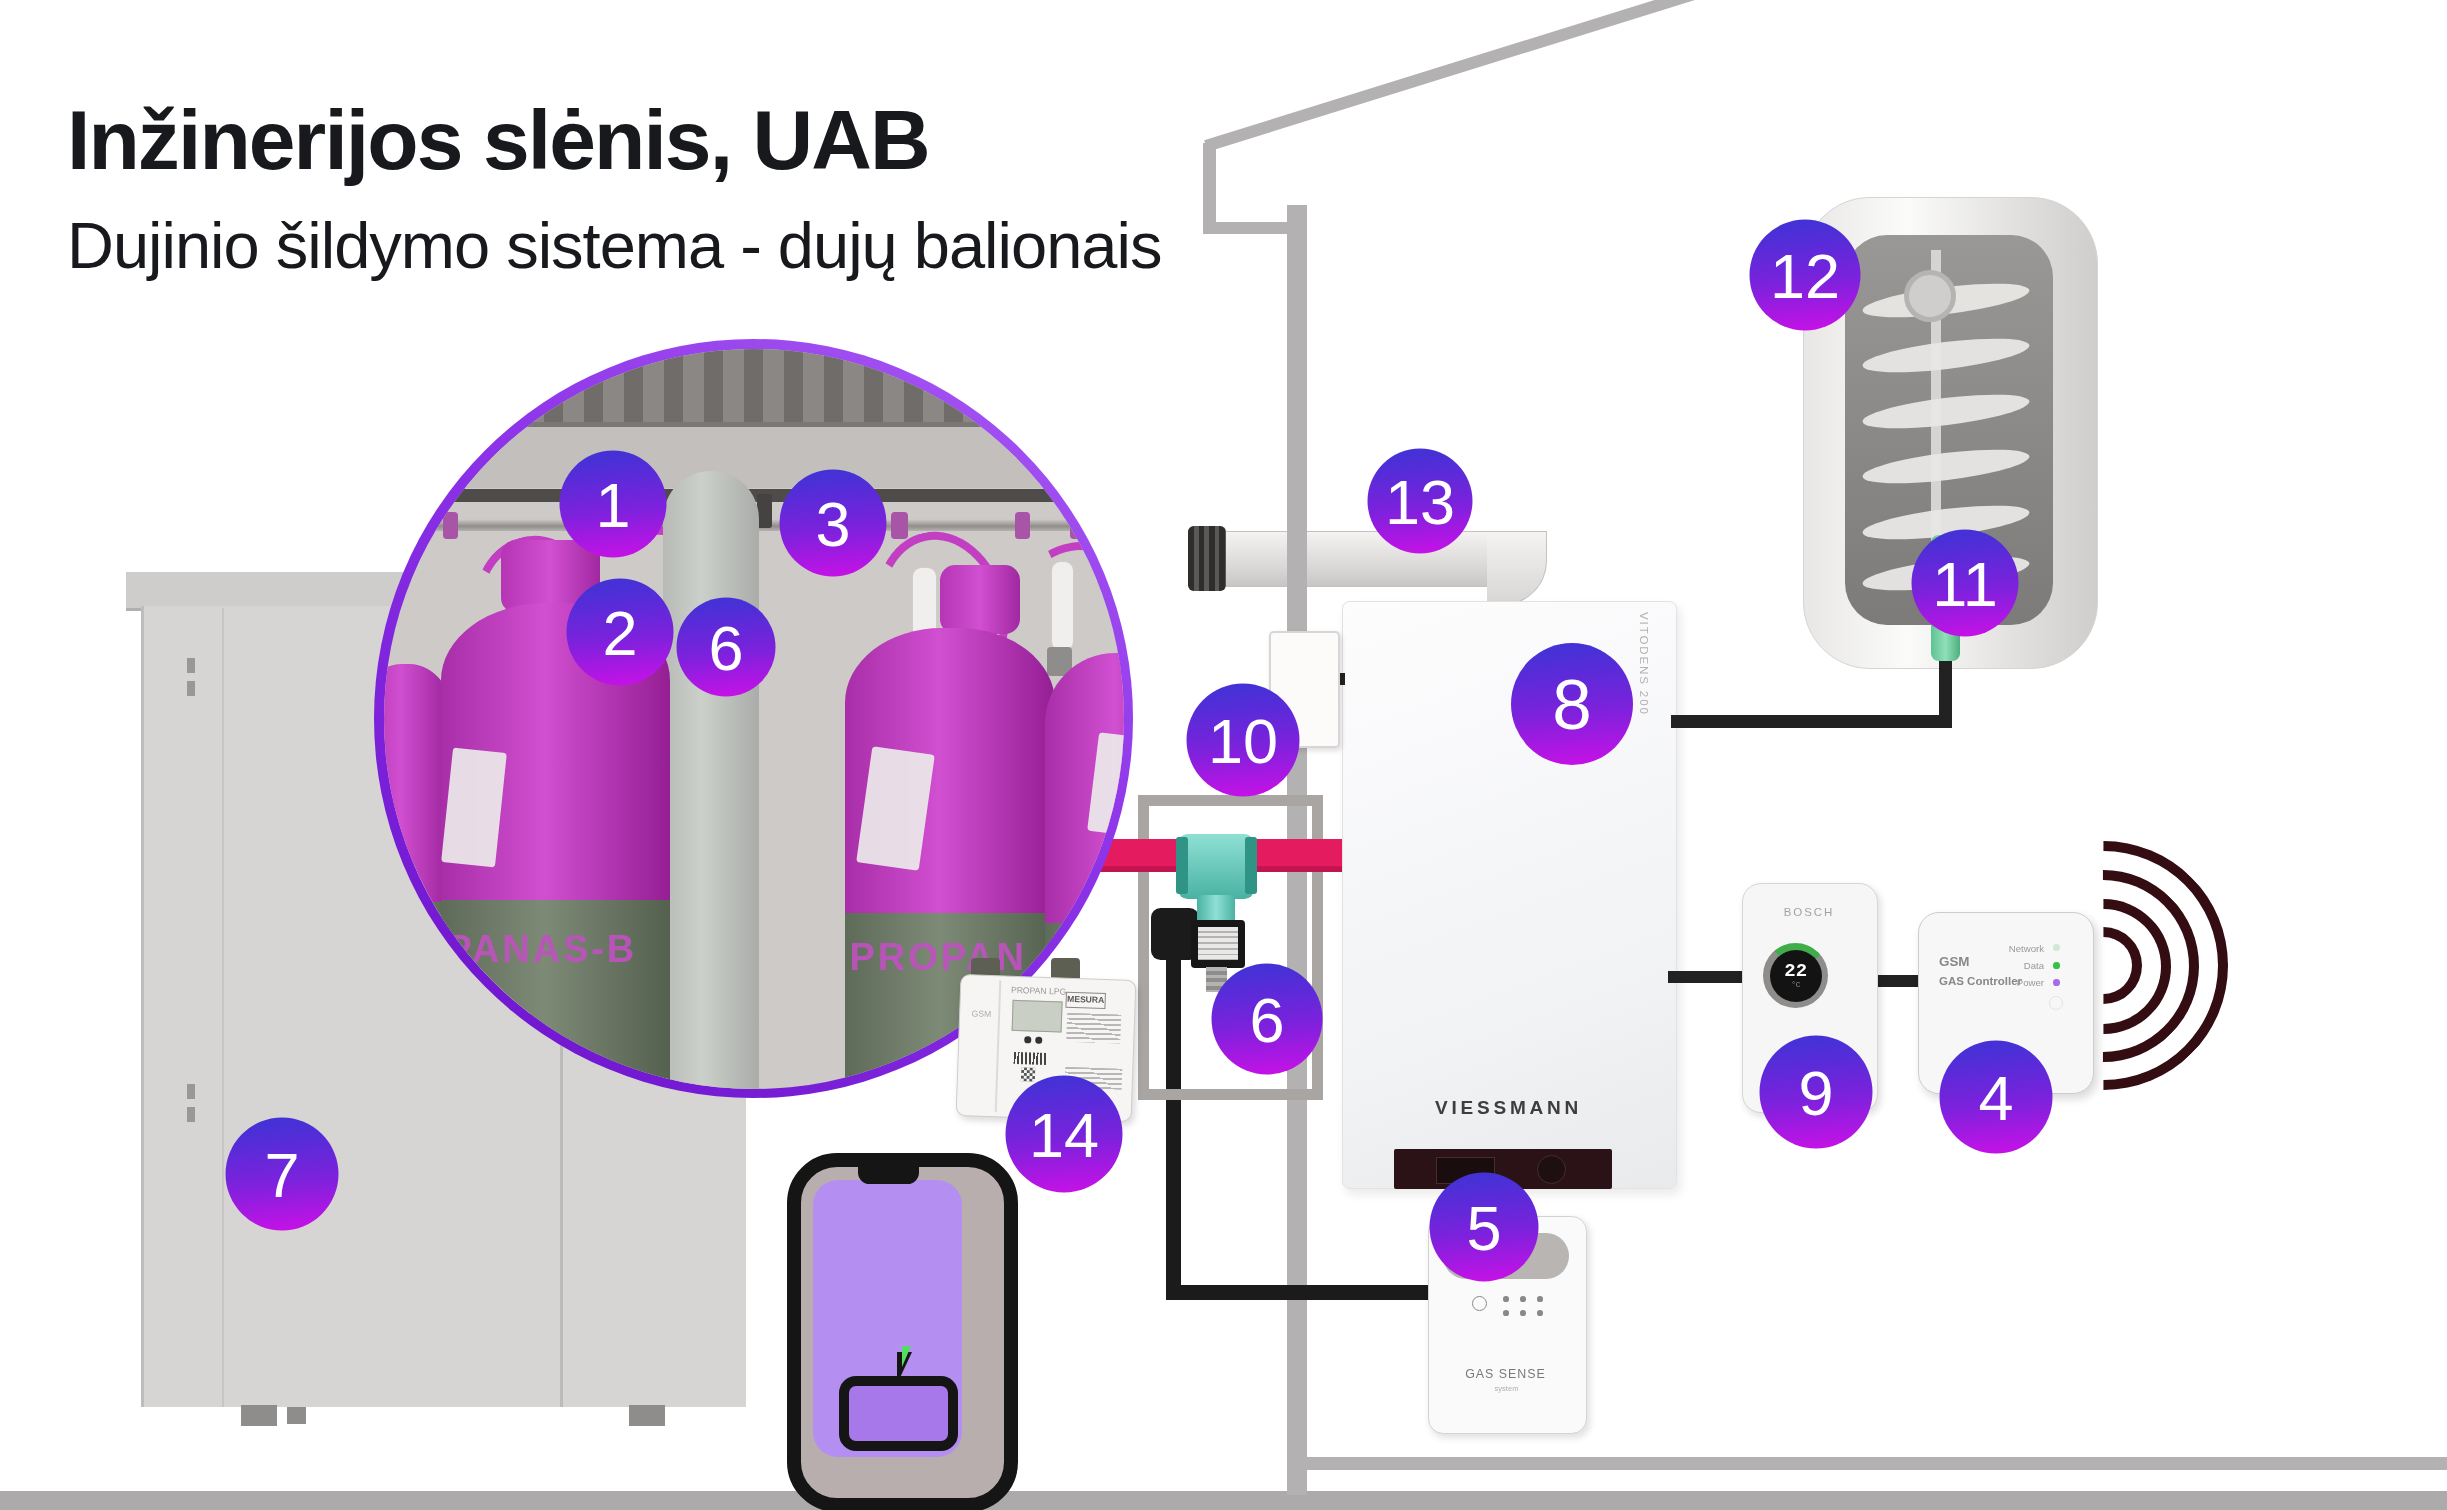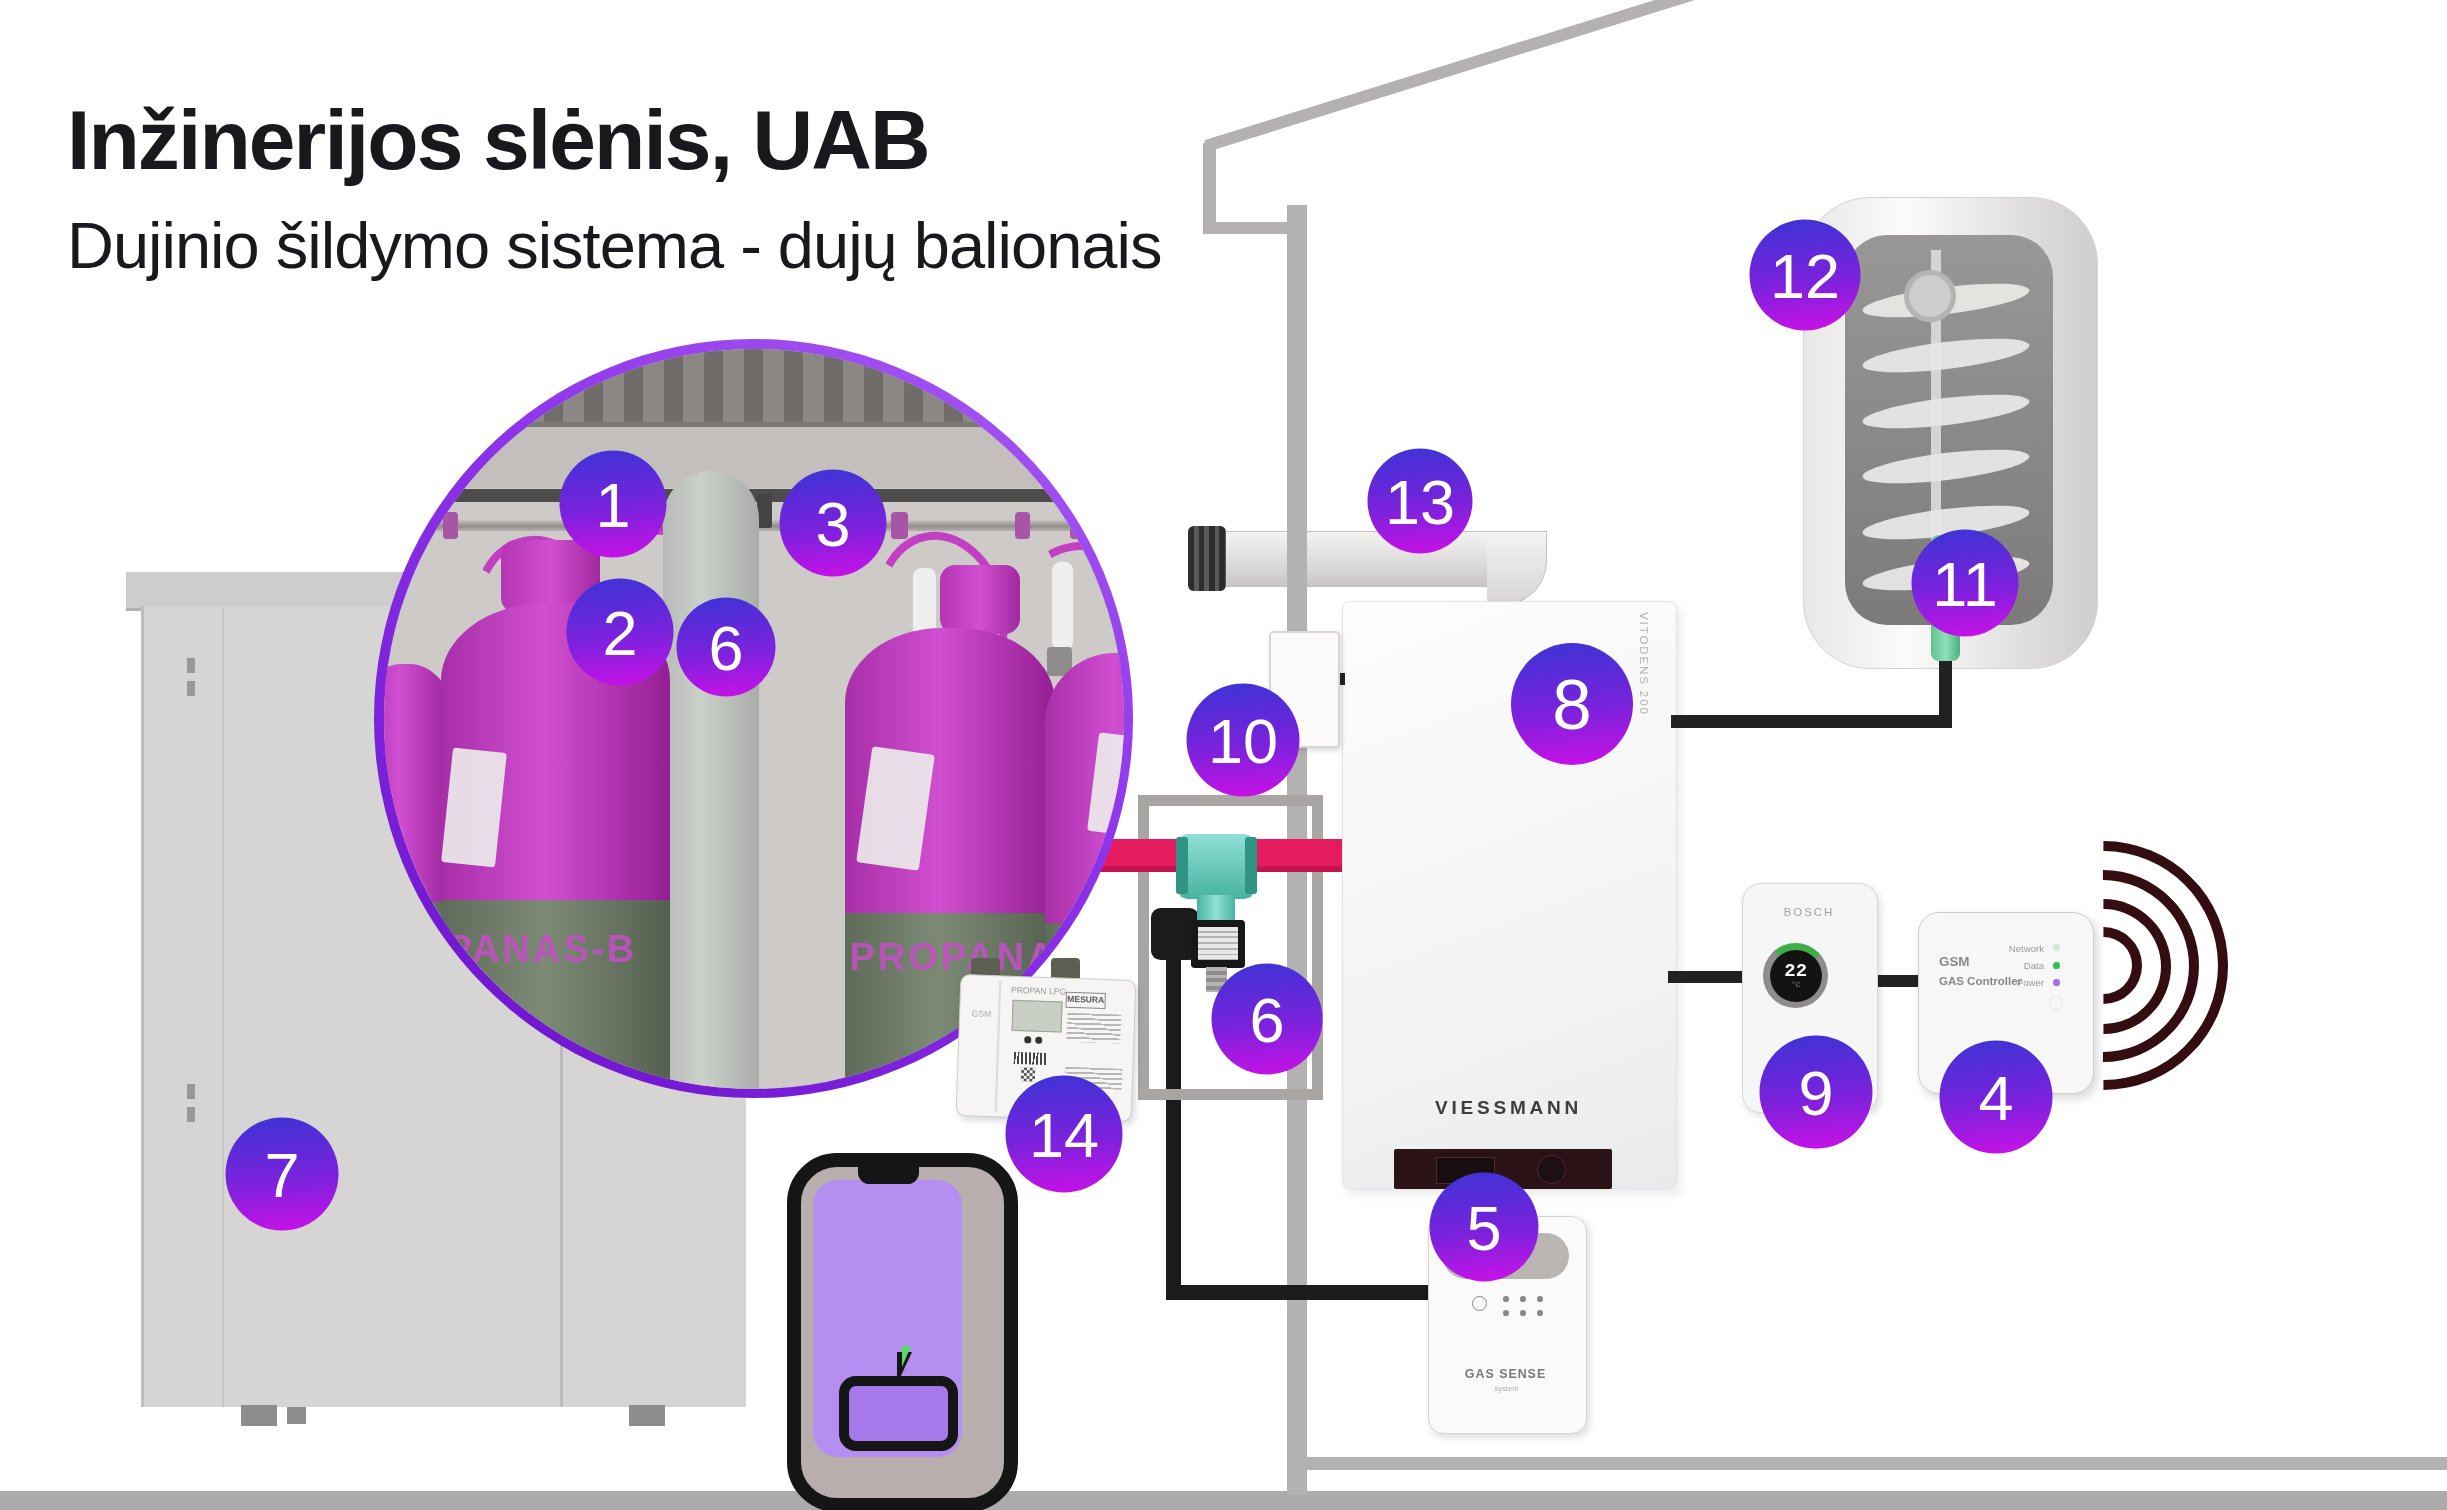--- a/index.html
+++ b/index.html
@@ -139,21 +139,21 @@
                border-right:15.3px solid transparent;border-bottom:32.5px solid transparent;z-index:12;}
   .bubble-tail2{left:902px;top:1346px;width:0;height:0;border-left:9.6px solid #52de5e;
                 border-right:9.6px solid transparent;border-bottom:21px solid transparent;z-index:13;}
   .sms-text{font-size:55px;font-weight:800;color:#111;letter-spacing:1.9px;}
 
   
   .sensor{left:1428px;top:1216px;width:157px;height:216px;background:#fbfafa;border:1.9px solid #d5d3d1;
           border-radius:15.3px;z-index:3;box-shadow:2.9px 3.8px 7.6px rgba(0,0,0,.12);}
   .sensor-band{left:1443px;top:1233px;width:126px;height:46px;background:#b8b5b3;border-radius:23px;z-index:4;}
   .led-dot{width:5.7px;height:5.7px;border-radius:50%;background:#8a8888;z-index:4;}
-  .sensor-brand{left:1428px;top:1367px;width:155px;text-align:center;font-size:12.4px;font-weight:bold;
+  .sensor-brand{left:1428px;top:1367px;width:155px;text-align:center;font-size:12.4px;font-weight:normal;
                 color:#7a7878;letter-spacing:1px;z-index:4;}
   .sensor-sub{left:1428px;top:1384px;width:157px;text-align:center;font-size:7.6px;color:#b0aeac;z-index:4;}
 
   
   .thermo{left:1742px;top:883px;width:134px;height:228px;background:#f7f6f6;border:1.9px solid #d8d6d4;
           border-radius:19px;z-index:3;box-shadow:2.9px 3.8px 7.6px rgba(0,0,0,.12);}
   .thermo-brand{left:1742px;top:906px;width:134px;text-align:center;font-size:11.5px;color:#a5a3a1;
                 letter-spacing:1.9px;z-index:4;}
   .dial{left:1763px;top:943px;width:65px;height:65px;border-radius:50%;z-index:4;
         background:conic-gradient(from 320deg,#3fae4a 0 90deg,#8f8d8b 90deg 360deg);font-family:Liberation Mono, monospace;}
@@ -288,21 +288,21 @@
       <div class="abs handle" style="left:117px;top:191px;width:99px;height:73px;"></div>
       <div class="abs dome" style="left:57px;top:254px;width:229px;height:298px;"></div>
       <div class="abs cylbody" style="left:57px;top:551px;width:229px;height:189px;"></div>
       <div class="abs sticker" style="left:63px;top:401px;width:54px;height:115px;transform:rotate(6deg);"></div>
       <div class="abs cyltext" style="left:63px;top:579px;">PANAS-B</div>
 
       <div class="abs handle" style="left:556px;top:216px;width:80px;height:69px;"></div>
       <div class="abs dome" style="left:461px;top:279px;width:210px;height:287px;"></div>
       <div class="abs cylbody" style="left:461px;top:564px;width:210px;height:176px;"></div>
       <div class="abs sticker" style="left:480px;top:401px;width:63px;height:117px;transform:rotate(8deg);"></div>
-      <div class="abs cyltext" style="left:466px;top:587px;">PROPANA</div>
+      <div class="abs cyltext" style="left:466px;top:587px;">PROPAN</div>
 
       <div class="abs dome" style="left:661px;top:304px;width:153px;height:271px;"></div>
       <div class="abs cylbody" style="left:661px;top:574px;width:153px;height:166px;"></div>
       <div class="abs sticker" style="left:709px;top:386px;width:50px;height:99px;transform:rotate(7deg);"></div>
       <div class="abs cyltext" style="left:669px;top:593px;">PROPA</div>
     </div>
   </div>
 
   <div class="abs meter-port" style="left:971px;"></div>
   <div class="abs meter-port" style="left:1051px;"></div>

